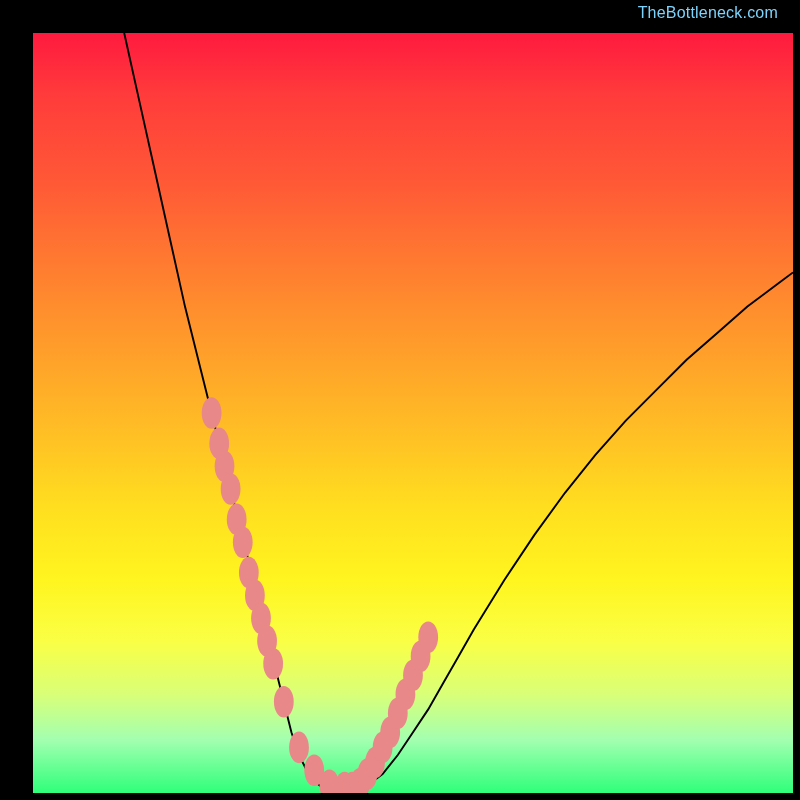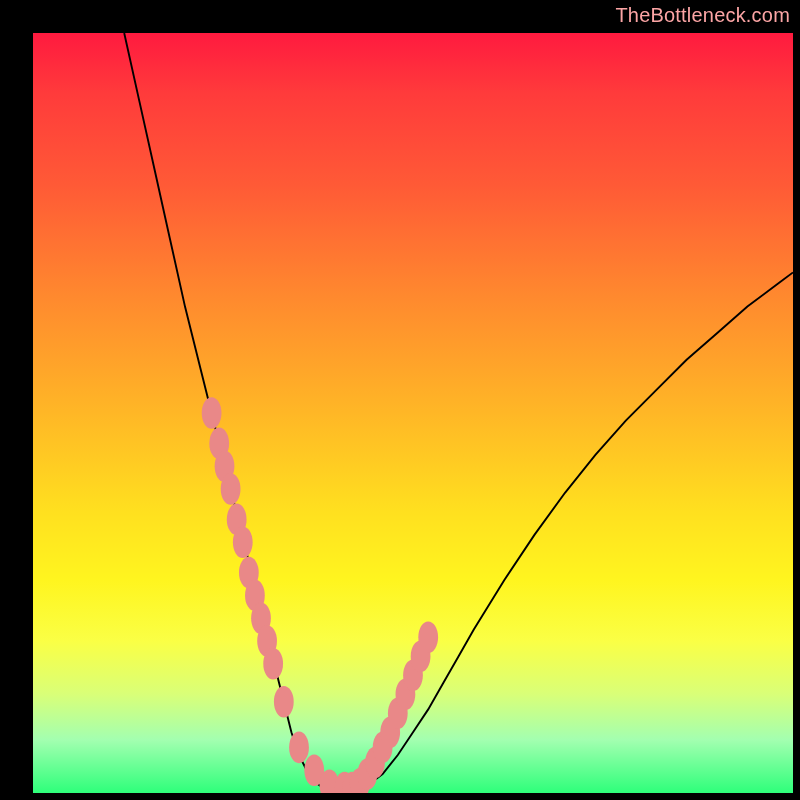--- a/index.html
+++ b/index.html
@@ -30,24 +30,24 @@
       #fff51f 72%,
       #faff45 80%,
       #d9ff78 87%,
       #a3ffb0 93%,
       #2eff7a 100%
     );
   }
   #watermark {
     position: absolute;
     top: 4px;
-    right: 10px;
-    font-size: 20px;
+    right: 22px;
+    font-size: 16px;
     font-weight: 400;
-    color: #fca5a5;
+    color: #7dd3fc;
     letter-spacing: 0.2px;
   }
   svg.curve {
     position: absolute;
     inset: 0;
     width: 100%;
     height: 100%;
   }
 </style>
 </head>

